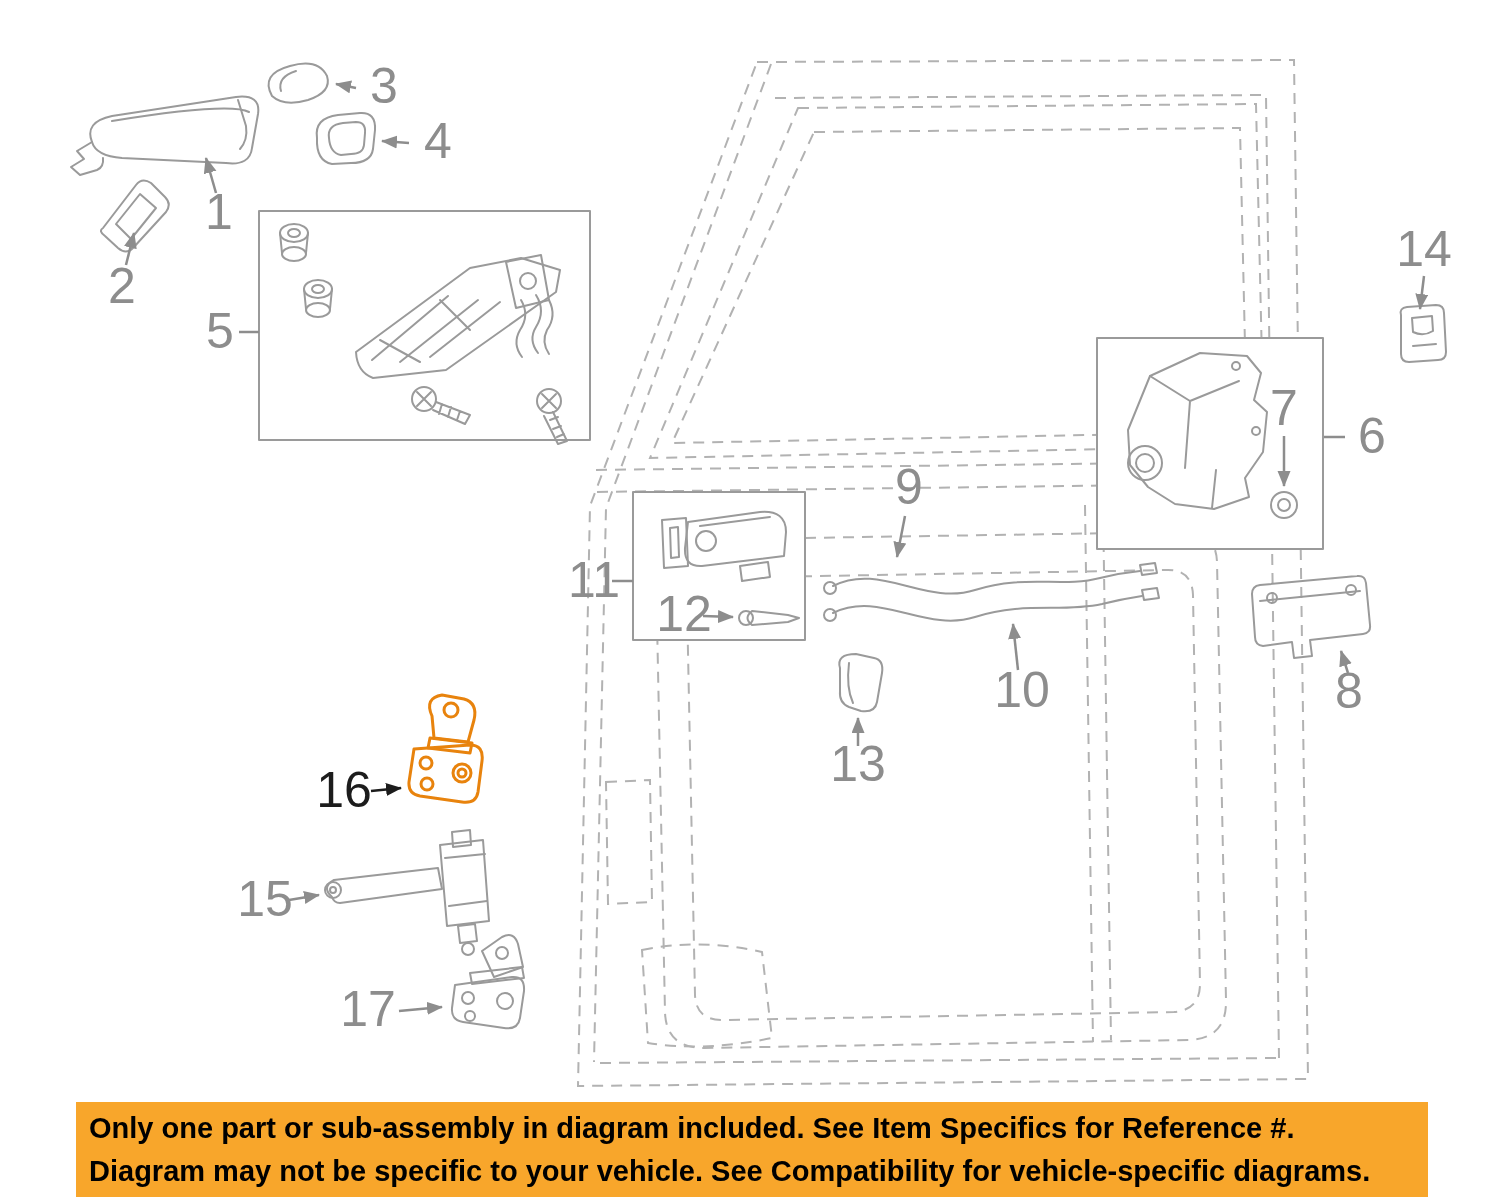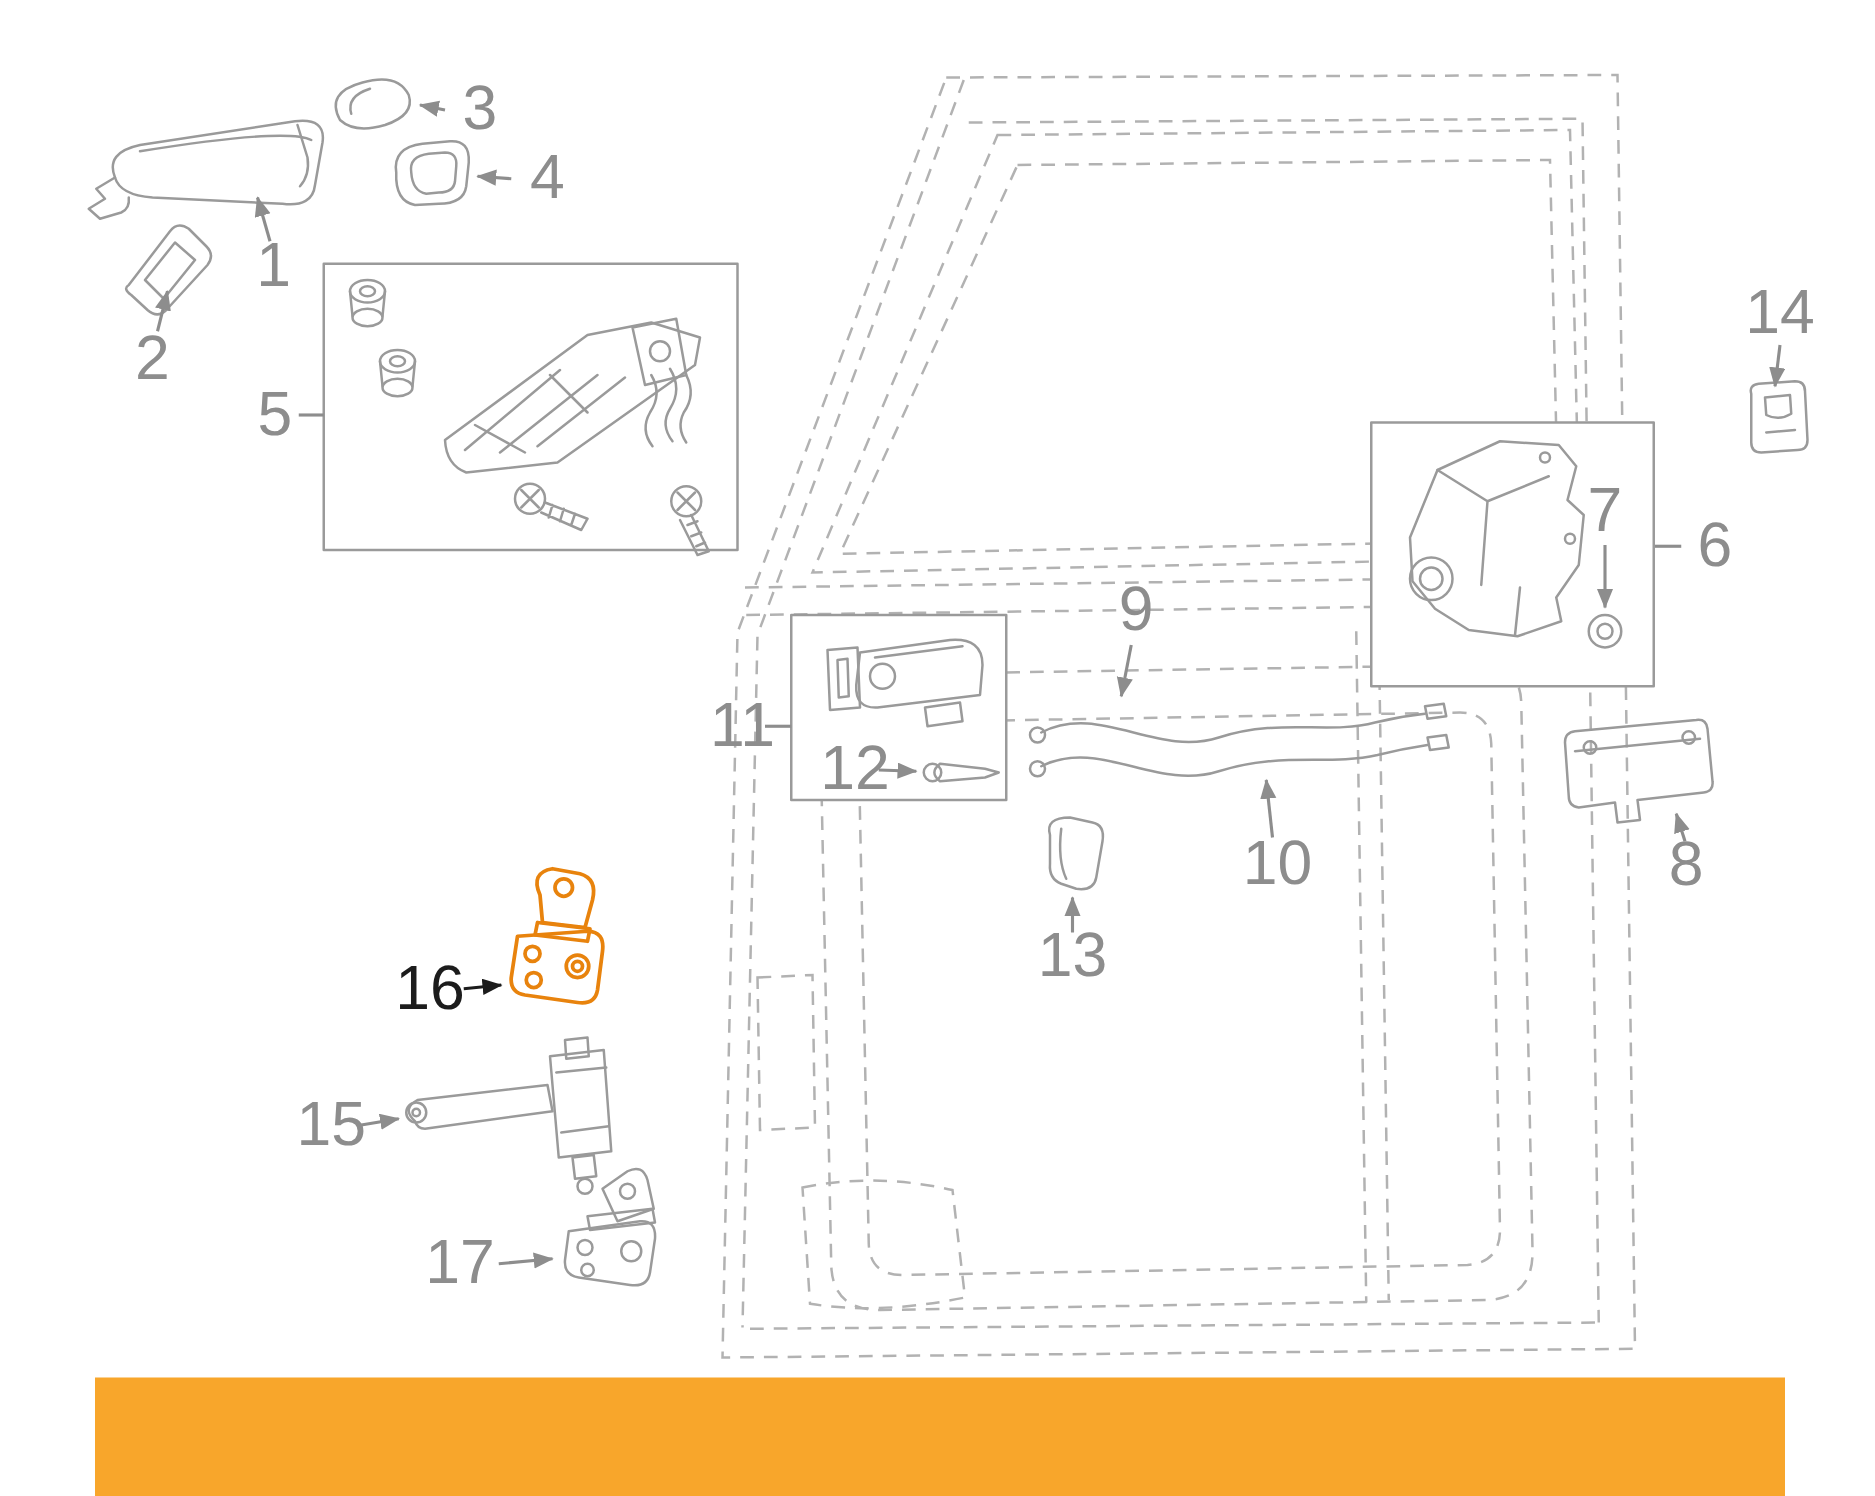--- a/index.html
+++ b/index.html
@@ -236,15 +236,17 @@
       <text x="684" y="631">12</text>
       <text x="858" y="781">13</text>
       <text x="1424" y="266">14</text>
       <text x="265" y="916">15</text>
       <text x="344" y="807" fill="#1c1c1c">16</text>
       <text x="368" y="1026">17</text>
     </g>
   </svg>
 
   <div class="banner">
+    <div>Only one part or sub-assembly in diagram included. See Item Specifics for Reference #.</div>
+    <div>Diagram may not be specific to your vehicle. See Compatibility for vehicle-specific diagrams.</div>
   </div>
 
 </div>
 
 </body></html>

